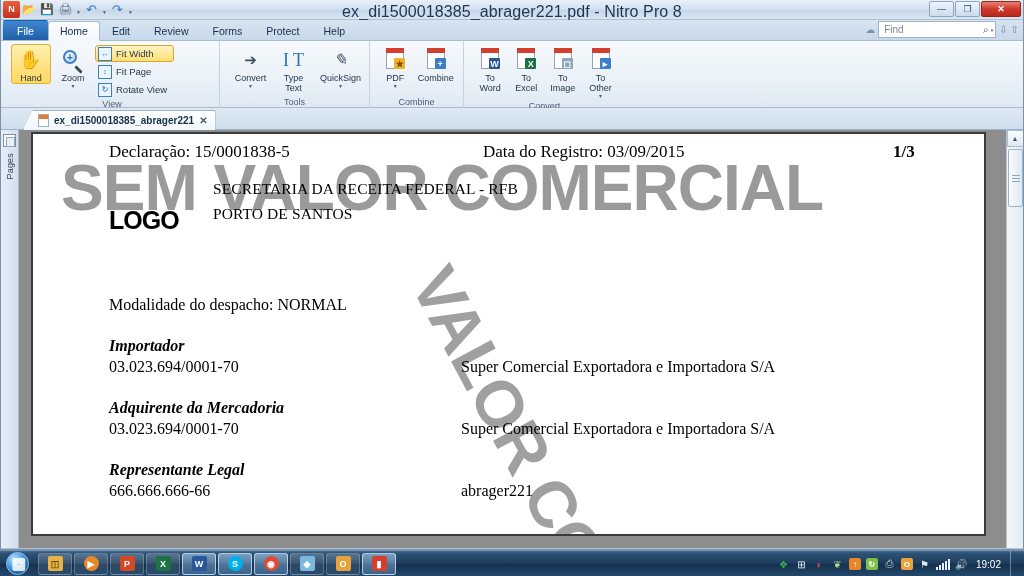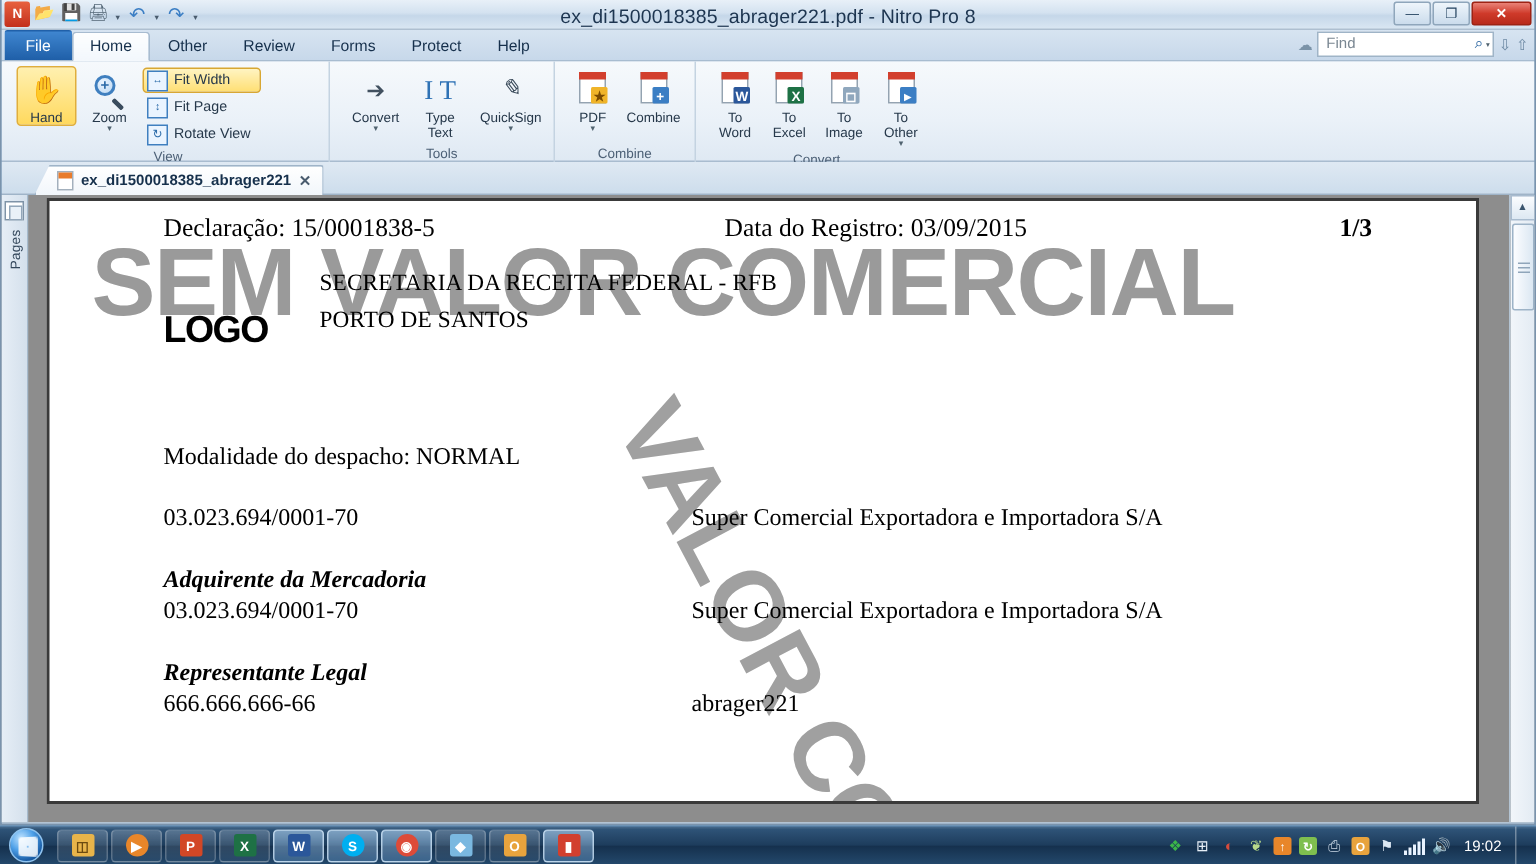--- a/index.html
+++ b/index.html
@@ -32,21 +32,21 @@
   }
   .qat-btn {
     width: 17px; height: 17px;
     display: flex; align-items: center; justify-content: center;
     font-size: 11px; line-height: 1;
   }
   .qat-caret { font-size: 5px; color: #4a5c6e; margin: 0 1px; align-self: flex-end; padding-bottom: 3px;}
   .title-text {
     position: absolute; left: 0; right: 0; top: 3px;
     text-align: center;
-    font-size: 13px; color: #1d3550;
+    font-size: 16px; color: #1d3550;
     letter-spacing: .1px;
   }
   .wincontrols {
     position: absolute; right: 2px; top: 1px;
     display: flex; gap: 1px;
   }
   .wc {
     width: 25px; height: 16px;
     border: 1px solid #8fa6bb;
     border-radius: 2px;
@@ -434,21 +434,21 @@
     <div class="wincontrols">
       <div class="wc">—</div>
       <div class="wc">❐</div>
       <div class="wc close">✕</div>
     </div>
   </div>
 
   <div class="menubar">
     <div class="mtab file">File</div>
     <div class="mtab active">Home</div>
-    <div class="mtab">Other</div>
+    <div class="mtab">Edit</div>
     <div class="mtab">Review</div>
     <div class="mtab">Forms</div>
     <div class="mtab">Protect</div>
     <div class="mtab">Help</div>
 
     <div class="findwrap">
       <span class="find-cloud">☁</span>
       <div class="findbox">
         <span class="ph">Find</span>
         <span class="find-mag">⌕</span>
@@ -632,20 +632,21 @@
 
           <div class="orgblock">
             <div class="orgline">SECRETARIA DA RECEITA FEDERAL - RFB</div>
             <div class="orgline">PORTO DE SANTOS</div>
           </div>
 
           <div class="bodytext">
             <div>Modalidade do despacho: NORMAL</div>
 
             <div class="gap"></div>
+            <div class="sect-title">Importador</div>
             <div class="row">
               <span>03.023.694/0001-70</span>
               <span class="right">Super Comercial Exportadora e Importadora S/A</span>
             </div>
 
             <div class="gap"></div>
             <div class="sect-title">Adquirente da Mercadoria</div>
             <div class="row">
               <span>03.023.694/0001-70</span>
               <span class="right">Super Comercial Exportadora e Importadora S/A</span>

